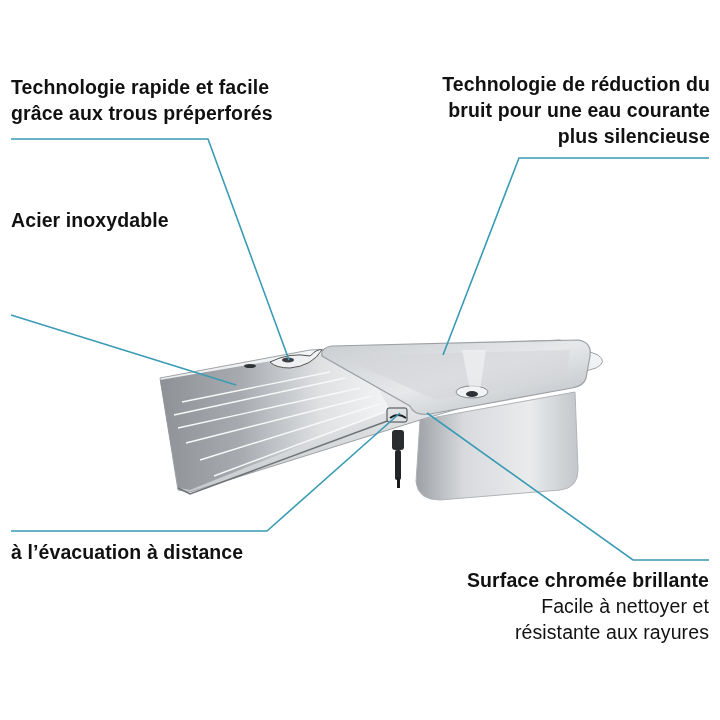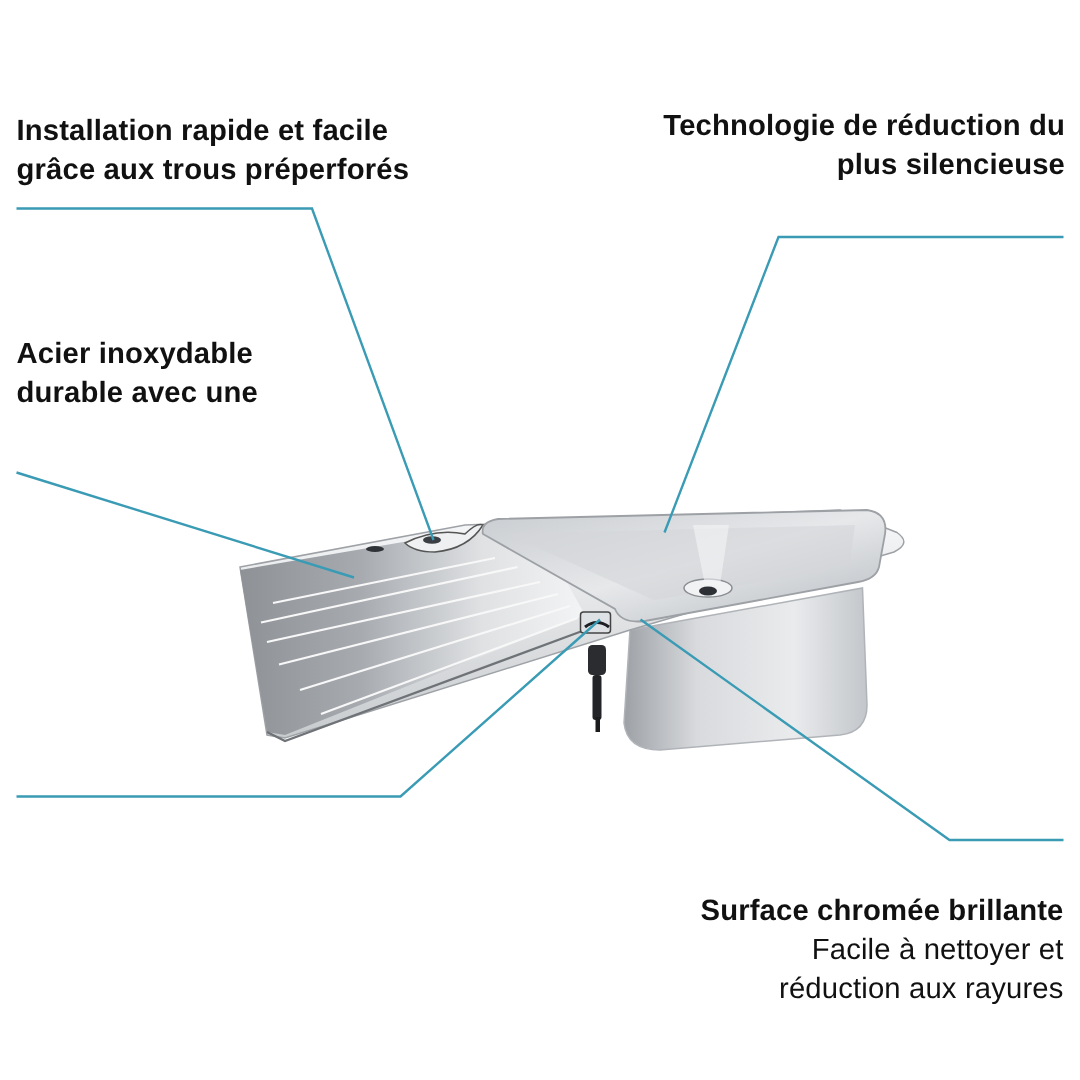--- a/index.html
+++ b/index.html
@@ -29,23 +29,23 @@
       white-space: nowrap;
     }
     .callout .line { display: block; }
     .callout.right { text-align: right; }
     .callout .sub {
       font-weight: normal;
       display: block;
     }
     #c-install { left: 11px; top: 74px; }
     #c-noise { right: 10px; top: 71px; margin-left: 40px; }
-    #c-steel { left: 11px; top: 207px; margin-top: 16px; }
+    #c-steel { left: 11px; top: 207px; }
     #c-drain { left: 11px; top: 539px; }
-    #c-chrome { right: 11px; top: 594px; text-align: right; }
+    #c-chrome { right: 11px; top: 567px; text-align: right; }
 
     svg.art {
       position: absolute;
       left: 0; top: 0;
     }
   </style>
 </head>
 <body>
 
 <div class="stage">
@@ -122,36 +122,37 @@
     <g stroke="#3a9bb5" stroke-width="1.6" fill="none">
       <polyline points="11,139 208,139 289,360"></polyline>
       <polyline points="709,158 519,158 443,355"></polyline>
       <polyline points="11,315 236,385"></polyline>
       <polyline points="11,531 267,531 400,413"></polyline>
       <polyline points="427,413 633,560 709,560"></polyline>
     </g>
   </svg>
 
   <div class="callout" id="c-install">
-    <span class="line">Installation rapide et facile</span>
+    <span class="line">Technologie rapide et facile</span>
     <span class="line">grâce aux trous préperforés</span>
   </div>
 
   <div class="callout right" id="c-noise">
     <span class="line">Technologie de réduction du</span>
+    <span class="line">bruit pour une eau courante</span>
     <span class="line">plus silencieuse</span>
   </div>
 
   <div class="callout" id="c-steel">
     <span class="line">Acier inoxydable</span>
-    <span class="line">durable avec une</span>
   </div>
 
   <div class="callout" id="c-drain">
+    <span class="line">à l’évacuation à distance</span>
   </div>
 
   <div class="callout right" id="c-chrome">
     <span class="line">Surface chromée brillante</span>
     <span class="sub">Facile à nettoyer et</span>
-    <span class="sub">réduction aux rayures</span>
+    <span class="sub">résistante aux rayures</span>
   </div>
 
 </div>
 
 </body></html>

